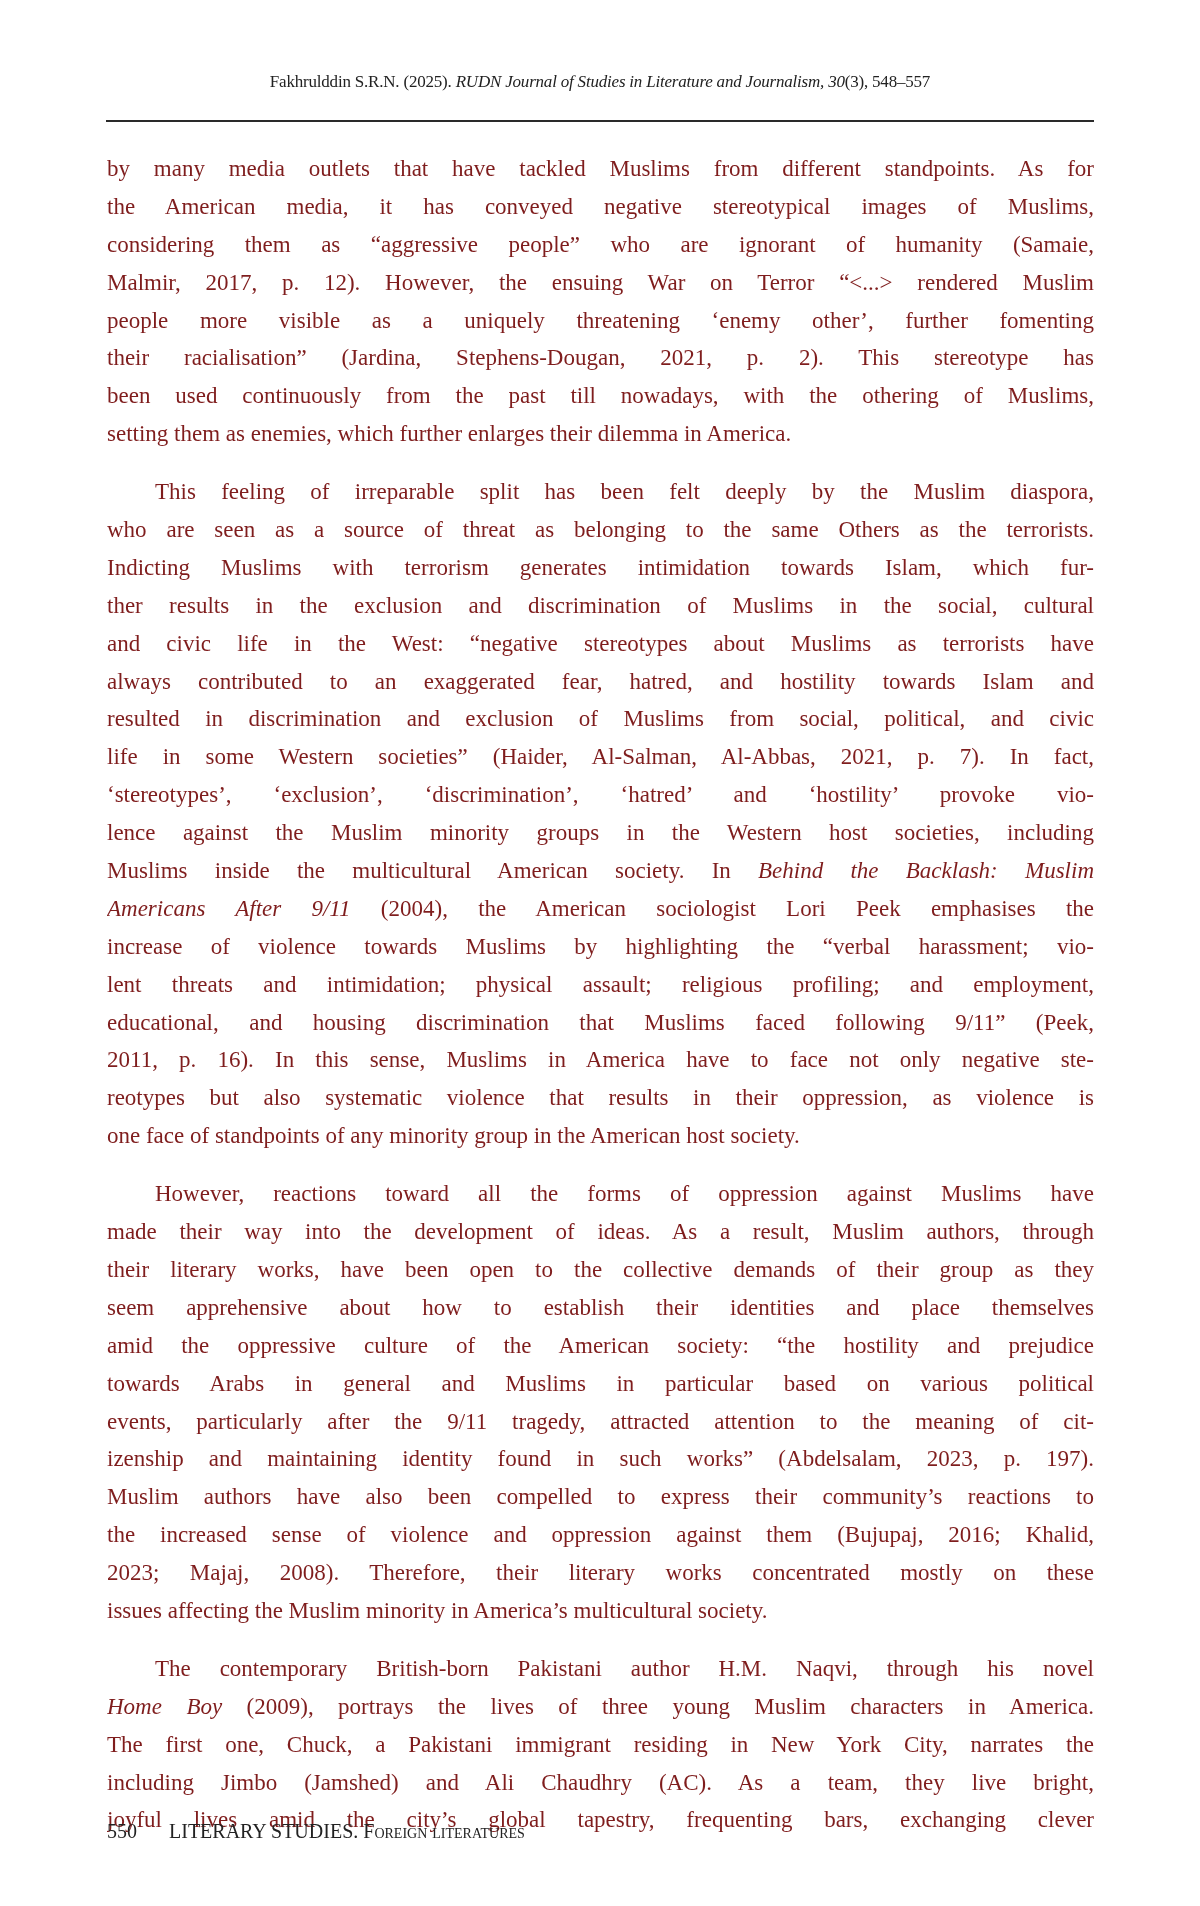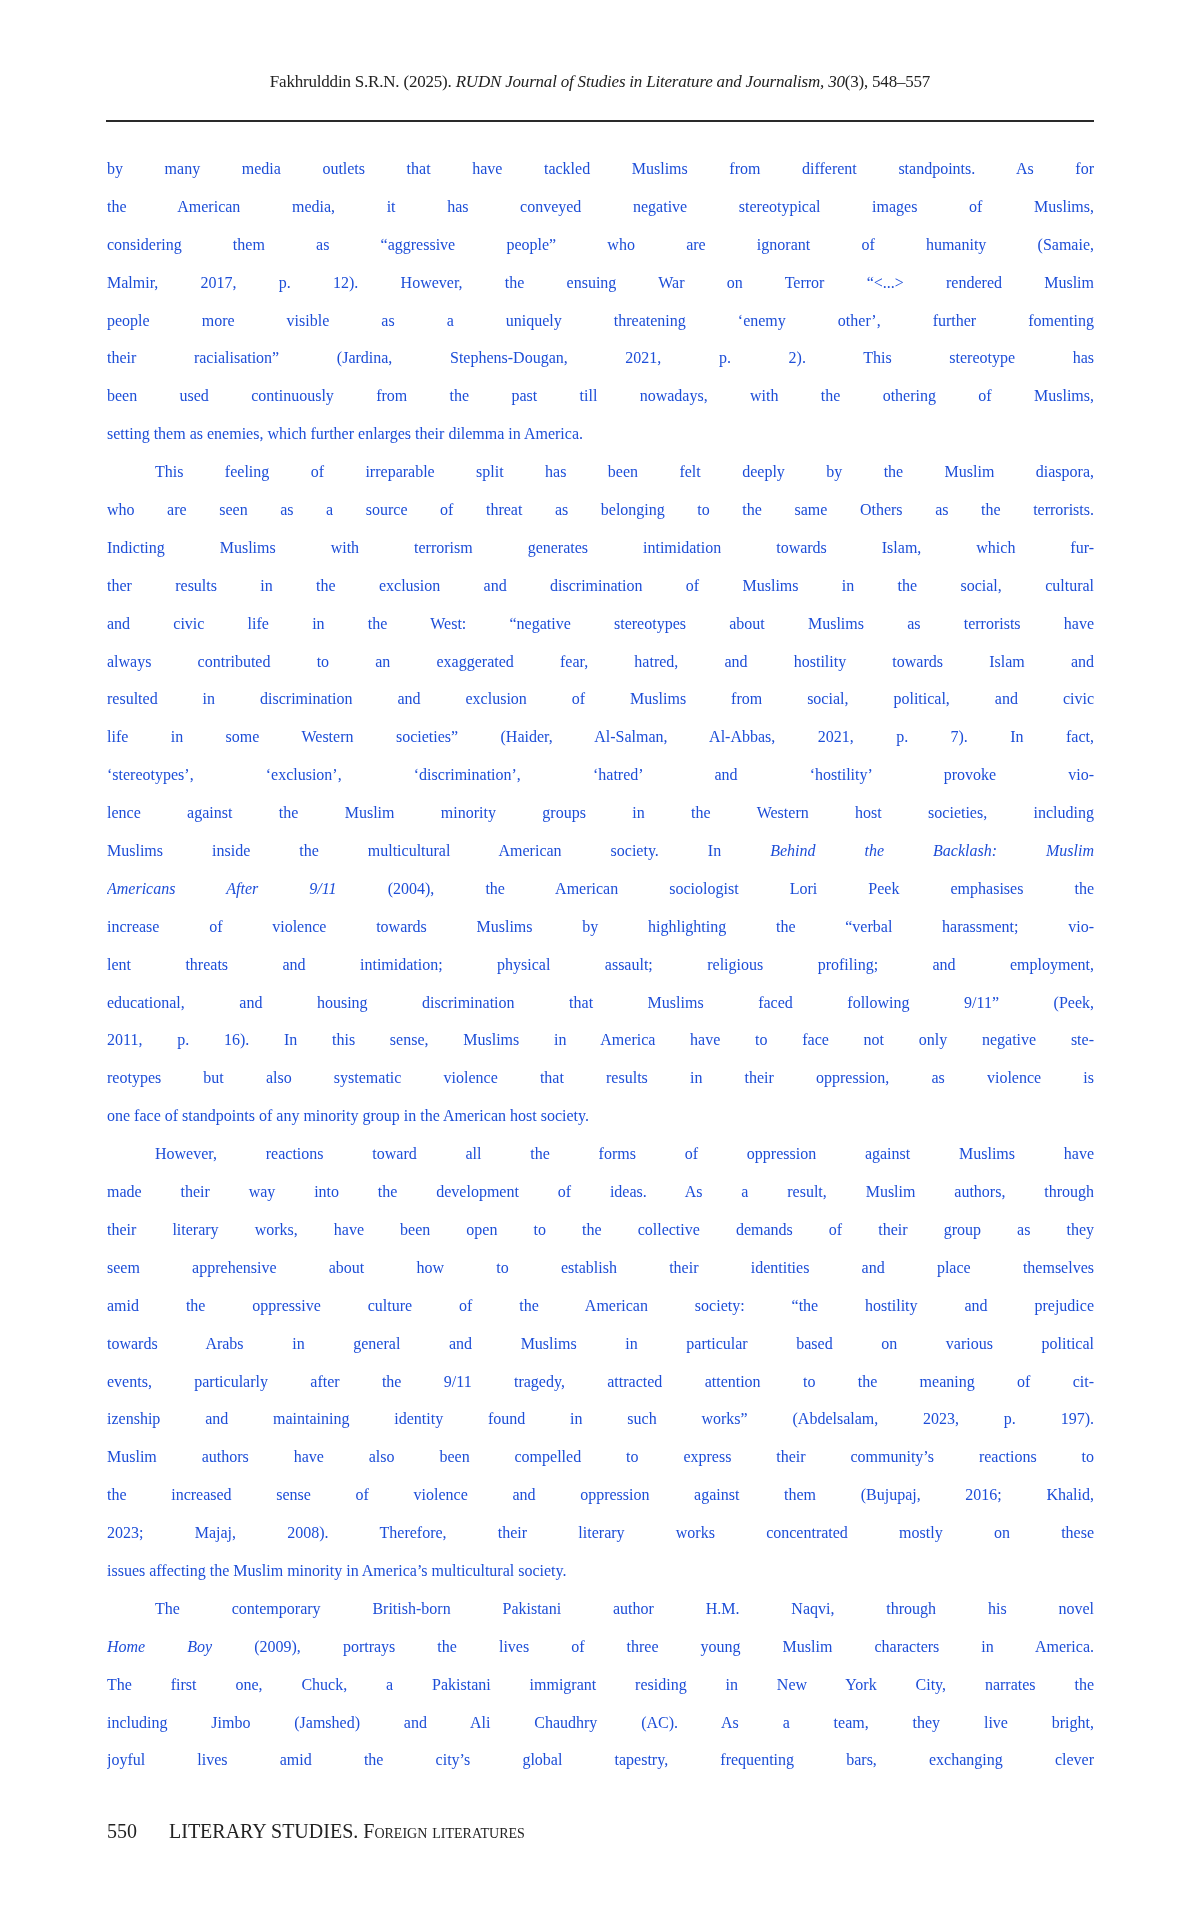--- a/index.html
+++ b/index.html
@@ -7,28 +7,28 @@
   .page { position: absolute; left: 0; top: 0; width: 1200px; height: 1560px; background: #fff; }
   .running-head {
     position: absolute; top: 72px; left: 106px; width: 988px; text-align: center;
     font-family: "Liberation Serif", serif; font-size: 17px; color: #222;
     letter-spacing: -0.2px;
   }
   .running-head i { font-style: italic; }
   .rule { position: absolute; top: 120px; left: 106px; width: 988px; height: 0; border-top: 2px solid #2a2a2a; }
   .body-text {
     position: absolute; top: 150px; left: 107px; width: 987px;
-    font-family: "Liberation Serif", serif; font-size: 16px; color: #1d4ed8;
+    font-family: "Liberation Serif", serif; font-size: 23px; color: #7f1d1d;
   }
   .line {
     display: block; height: 37.9px; line-height: 37.9px; white-space: nowrap;
     text-align: justify; text-align-last: justify; overflow: hidden;
   }
   .line.last { text-align: right; text-align-last: left; }
-  .line.indent { padding-left: 48px; }
+  .line.indent { padding-left: 48px; margin-top: 20px; }
   .line i { }
   .footer {
     position: absolute; top: 1820px; left: 107px; width: 987px;
     font-family: "Liberation Serif", serif; font-size: 20px; color: #222;
     display: flex;  gap: 32px;
   }
   .section-label .sc { font-variant: small-caps; }
 </style>
 </head>
 <body>

